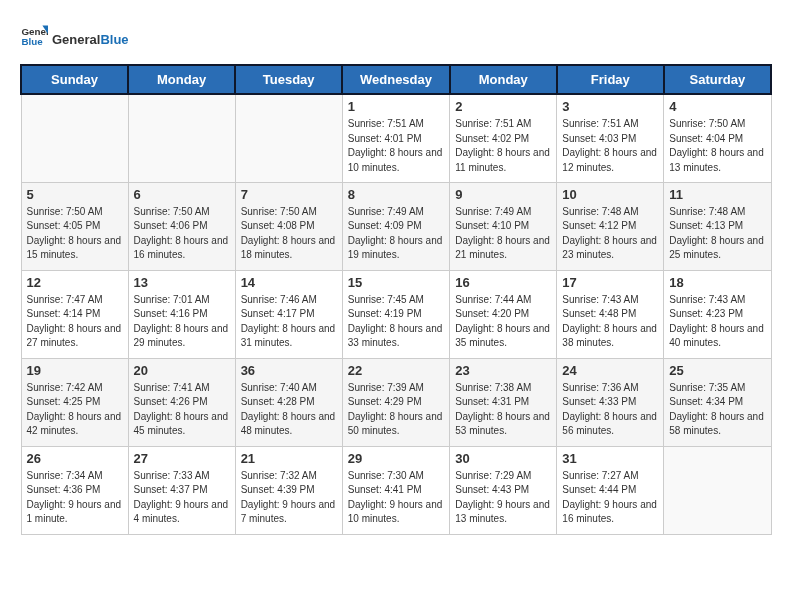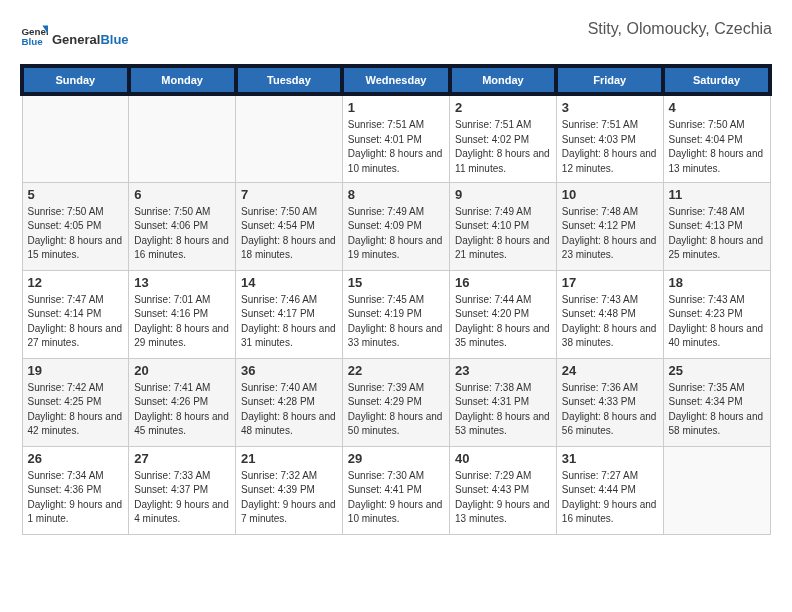--- a/index.html
+++ b/index.html
@@ -40,23 +40,23 @@
     table {
       width: 100%;
       border-collapse: collapse;
       font-size: 11px;
     }
     thead tr th {
       background-color: #2a6db5;
       color: #fff;
       padding: 6px 4px;
       text-align: center;
-      font-size: 11px;
+      font-size: 13px;
       font-weight: bold;
-      border: 4px solid #0f172a;
+      border: 2px solid #0f172a;
     }
     tbody tr td {
       border: 1px solid #ccc;
       vertical-align: top;
       padding: 4px 5px;
       height: 88px;
       width: 108px;
       color: #333;
       background: #fff;
     }
@@ -88,21 +88,20 @@
       <text x="2" y="36" font-size="14" font-weight="bold" fill="#1a6eb5">Blue</text>
       <polygon points="32,8 40,8 40,20" fill="#1a6eb5"></polygon>
     </svg>
     <div>
       <div style="font-size:13px; font-weight:bold; line-height:1.1;margin-top:12px;">
         <span style="color:#333">General</span><span style="color:#1a6eb5">Blue</span>
       </div>
     </div>
   </div>
   <div class="title-block">
-    <div class="calendar-subtitle">Stity, Olomoucky, Czechia</div>
   </div>
 </div>
 
 <table>
   <thead>
     <tr>
     <th>Sunday</th>
         <th>Monday</th>
         <th>Tuesday</th>
         <th>Wednesday</th>
@@ -150,21 +149,21 @@
         </td>
         <td>
           <div class="day-number">6</div>
           <div class="day-info">Sunrise: 7:50 AM
 Sunset: 4:06 PM
 Daylight: 8 hours and 16 minutes.</div>
         </td>
         <td>
           <div class="day-number">7</div>
           <div class="day-info">Sunrise: 7:50 AM
-Sunset: 4:54 PM
+Sunset: 4:08 PM
 Daylight: 8 hours and 18 minutes.</div>
         </td>
         <td>
           <div class="day-number">8</div>
           <div class="day-info">Sunrise: 7:49 AM
 Sunset: 4:09 PM
 Daylight: 8 hours and 19 minutes.</div>
         </td>
         <td>
           <div class="day-number">9</div>
@@ -292,21 +291,21 @@
 Sunset: 4:39 PM
 Daylight: 9 hours and 7 minutes.</div>
         </td>
         <td>
           <div class="day-number">29</div>
           <div class="day-info">Sunrise: 7:30 AM
 Sunset: 4:41 PM
 Daylight: 9 hours and 10 minutes.</div>
         </td>
         <td>
-          <div class="day-number">40</div>
+          <div class="day-number">30</div>
           <div class="day-info">Sunrise: 7:29 AM
 Sunset: 4:43 PM
 Daylight: 9 hours and 13 minutes.</div>
         </td>
         <td>
           <div class="day-number">31</div>
           <div class="day-info">Sunrise: 7:27 AM
 Sunset: 4:44 PM
 Daylight: 9 hours and 16 minutes.</div>
         </td>

